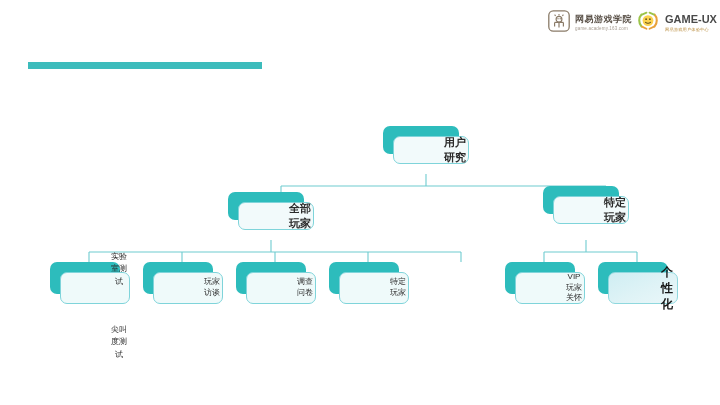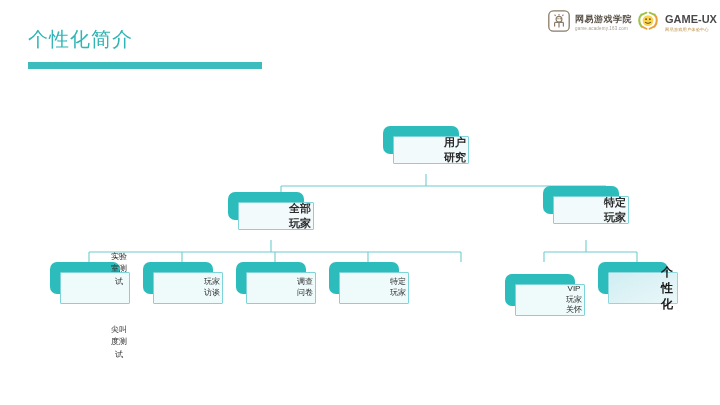--- a/index.html
+++ b/index.html
@@ -104,21 +104,21 @@
     border-radius: 7px;
   }
   .node .face {
     position: absolute;
     left: 10px;
     top: 10px;
     width: 100%;
     height: 100%;
     background: #eff8fa;
     border: 1px solid #7fd4da;
-    border-radius: 1px;
+    border-radius: 7px;
     box-sizing: border-box;
     display: flex;
     flex-direction: column;
     align-items: center;
     justify-content: center;
     text-align: center;
     color: #2b2b2b;
     line-height: 1.35;
     padding-left: 48px;
   }
@@ -147,21 +147,20 @@
     color: #151515;
   }
 
   .leaf-line { display: block; margin-top: 36px; }
 </style>
 </head>
 <body>
 
 <div id="slide">
 
-  <div class="page-title">个性化简介</div>
   <div class="title-rule"></div>
 
   <div class="logo-block logo-netease">
     <span class="logo-mark">
       <svg width="22" height="22" viewBox="0 0 22 22">
         <rect x="0.8" y="0.8" width="20.4" height="20.4" rx="4.5" fill="none" stroke="#8a7b68" stroke-width="1.3"></rect>
         <circle cx="11" cy="9.2" r="2.9" fill="none" stroke="#8a7b68" stroke-width="1.2"></circle>
         <circle cx="10" cy="8.7" r="0.7" fill="#8a7b68"></circle>
         <circle cx="12.2" cy="8.7" r="0.7" fill="#8a7b68"></circle>
         <path d="M11 12.1 L11 17.6" stroke="#8a7b68" stroke-width="1.2" fill="none"></path>
@@ -252,21 +251,21 @@
       <div class="shadow"></div>
       <div class="face">调查问卷</div>
     </div>
 
     <div class="node leaf" style="left:329px; top:262px; width:70px; height:32px;">
       <div class="shadow"></div>
       <div class="face">特定玩家</div>
     </div>
 
 
-    <div class="node leaf" style="left:505px; top:274px; width:70px; height:32px;">
+    <div class="node leaf" style="left:505px; top:262px; width:70px; height:32px;">
       <div class="shadow"></div>
       <div class="face">VIP玩家关怀</div>
     </div>
 
     <div class="node leaf highlight" style="left:598px; top:262px; width:70px; height:32px;">
       <div class="shadow"></div>
       <div class="face">个性化</div>
     </div>
 
   </div>

